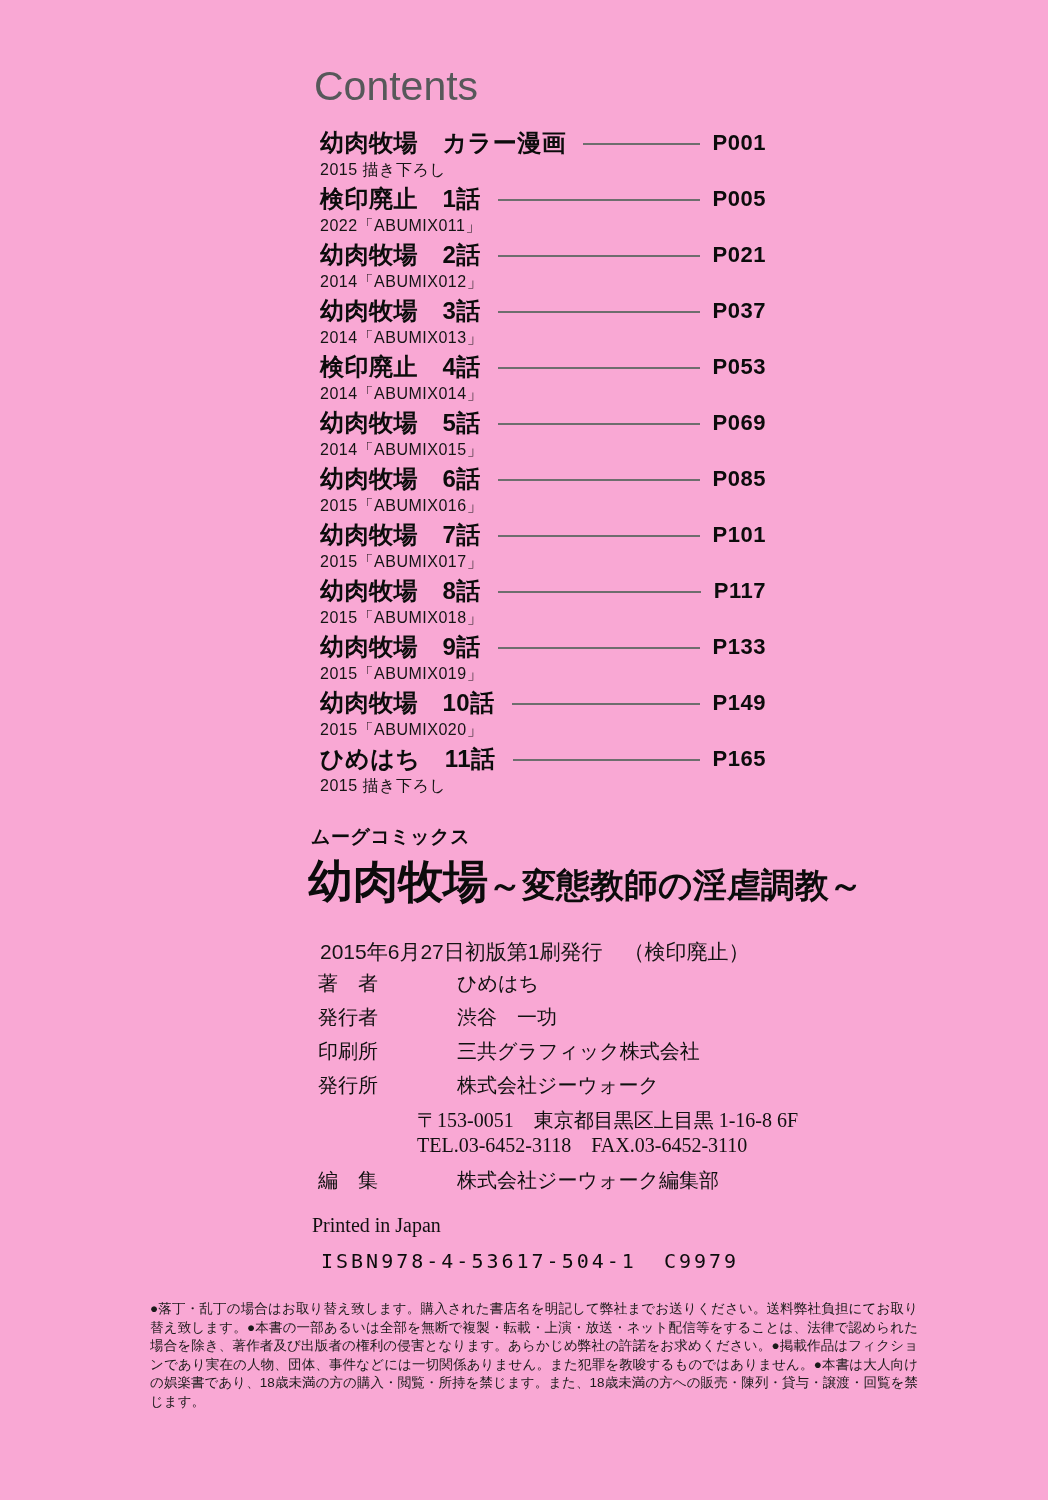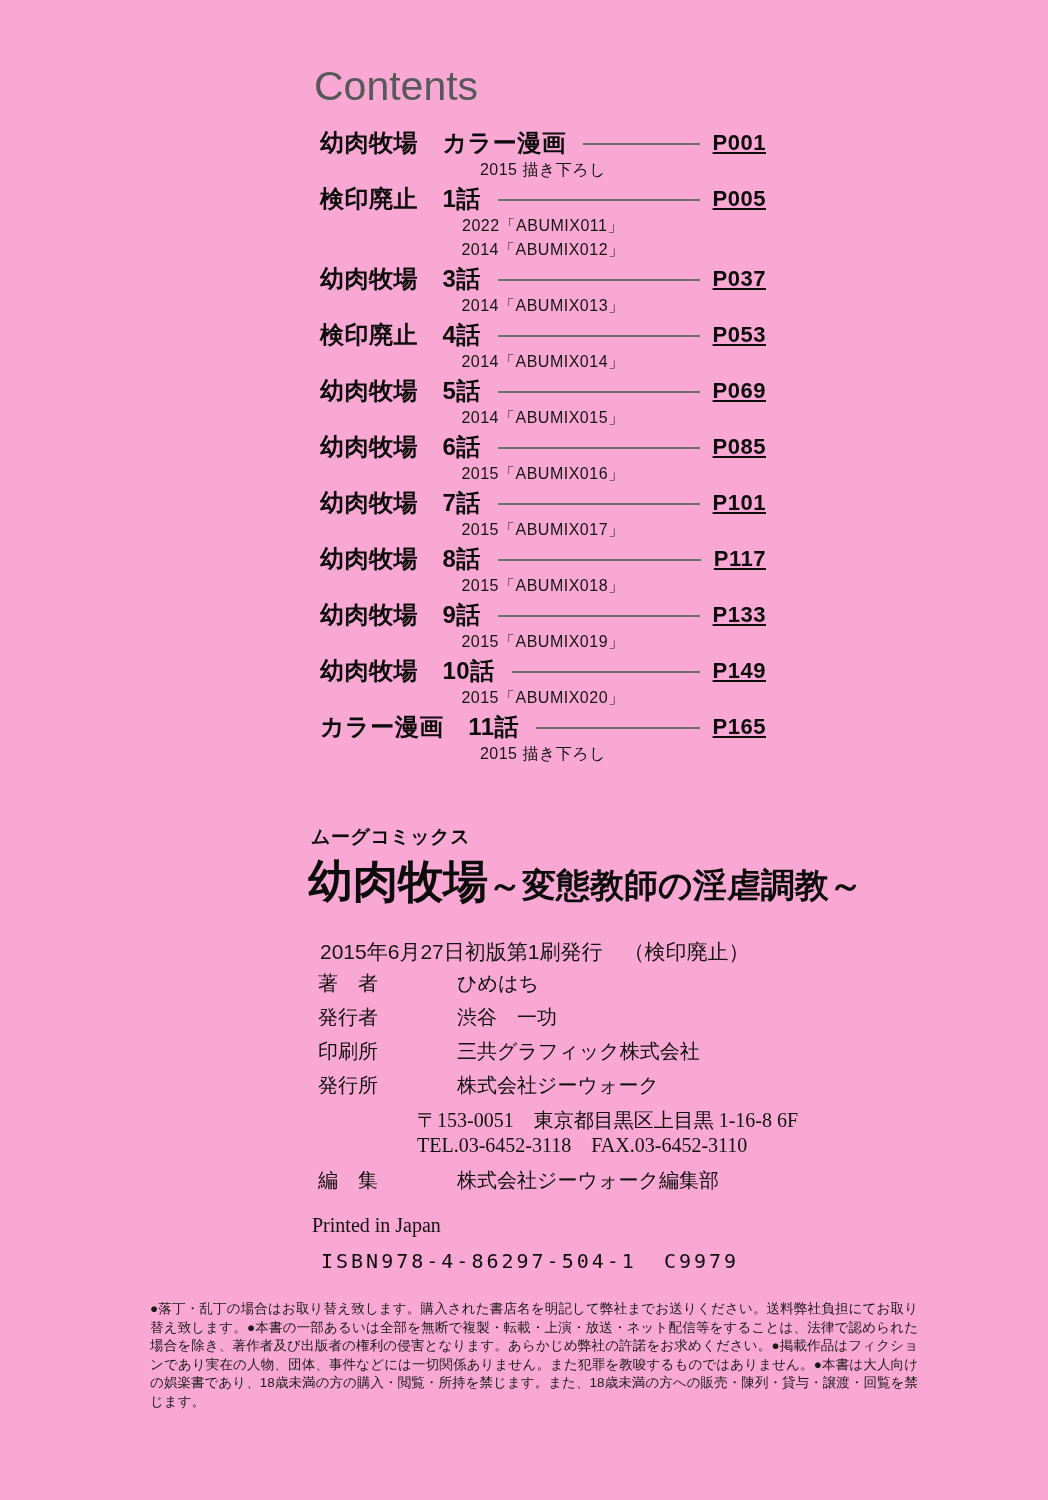--- a/index.html
+++ b/index.html
@@ -25,24 +25,24 @@
   .toc-entry { margin-bottom: 4px; }
   .toc-row { display: flex; align-items: center; height: 30px; }
   .toc-title {
     font-size: 24px; font-weight: 800; letter-spacing: 0.5px;
     white-space: nowrap; color: #0c0c0c;
   }
   .leader {
     flex: 1 1 auto; height: 2px; background: #6e6e6e;
     margin: 2px 13px 0 17px; min-width: 20px;
   }
-  .toc-page { font-size: 22px; font-weight: 800; letter-spacing: 0.5px; color: #0c0c0c; text-decoration: underline; }
+  .toc-page { font-size: 22px; font-weight: 800; letter-spacing: 0.5px; color: #0c0c0c; }
   .toc-sub {
     font-size: 16px; font-weight: 400; letter-spacing: 0.5px;
-    line-height: 20px; margin-top: 2px; color: #141414; text-align: center;
+    line-height: 20px; margin-top: 2px; color: #141414;
   }
 
   
   .imprint {
     position: absolute; left: 311px; top: 824px;
     font-size: 19px; font-weight: 800; letter-spacing: 0.5px; color: #0c0c0c;
   }
   .book-title {
     position: absolute; left: 308px; top: 852px; white-space: nowrap; color: #0c0c0c;
   }
@@ -100,20 +100,25 @@
     <div class="toc-entry">
       <div class="toc-row">
         <span class="toc-title">検印廃止　1話</span>
         <span class="leader"></span>
         <span class="toc-page">P005</span>
       </div>
       <div class="toc-sub">2022「ABUMIX011」</div>
     </div>
 
     <div class="toc-entry">
+      <div class="toc-row">
+        <span class="toc-title">幼肉牧場　2話</span>
+        <span class="leader"></span>
+        <span class="toc-page">P021</span>
+      </div>
       <div class="toc-sub">2014「ABUMIX012」</div>
     </div>
 
     <div class="toc-entry">
       <div class="toc-row">
         <span class="toc-title">幼肉牧場　3話</span>
         <span class="leader"></span>
         <span class="toc-page">P037</span>
       </div>
       <div class="toc-sub">2014「ABUMIX013」</div>
@@ -177,21 +182,21 @@
       <div class="toc-row">
         <span class="toc-title">幼肉牧場　10話</span>
         <span class="leader"></span>
         <span class="toc-page">P149</span>
       </div>
       <div class="toc-sub">2015「ABUMIX020」</div>
     </div>
 
     <div class="toc-entry">
       <div class="toc-row">
-        <span class="toc-title">カラー漫画　11話</span>
+        <span class="toc-title">ひめはち　11話</span>
         <span class="leader"></span>
         <span class="toc-page">P165</span>
       </div>
       <div class="toc-sub">2015 描き下ろし</div>
     </div>
 
   </div>
 
   <div class="imprint">ムーグコミックス</div>
 
@@ -230,17 +235,17 @@
 
     <div class="credit-row">
       <span class="credit-label">編　集</span>
       <span class="credit-value">株式会社ジーウォーク編集部</span>
     </div>
 
   </div>
 
   <div class="printed">Printed in Japan</div>
 
-  <div class="isbn">ISBN978-4-86297-504-1 C9979</div>
+  <div class="isbn">ISBN978-4-53617-504-1 C9979</div>
 
   <p class="legal">●落丁・乱丁の場合はお取り替え致します。購入された書店名を明記して弊社までお送りください。送料弊社負担にてお取り替え致します。●本書の一部あるいは全部を無断で複製・転載・上演・放送・ネット配信等をすることは、法律で認められた場合を除き、著作者及び出版者の権利の侵害となります。あらかじめ弊社の許諾をお求めください。●掲載作品はフィクションであり実在の人物、団体、事件などには一切関係ありません。また犯罪を教唆するものではありません。●本書は大人向けの娯楽書であり、18歳未満の方の購入・閲覧・所持を禁じます。また、18歳未満の方への販売・陳列・貸与・譲渡・回覧を禁じます。</p>
 
 </div>
 
 </body></html>

